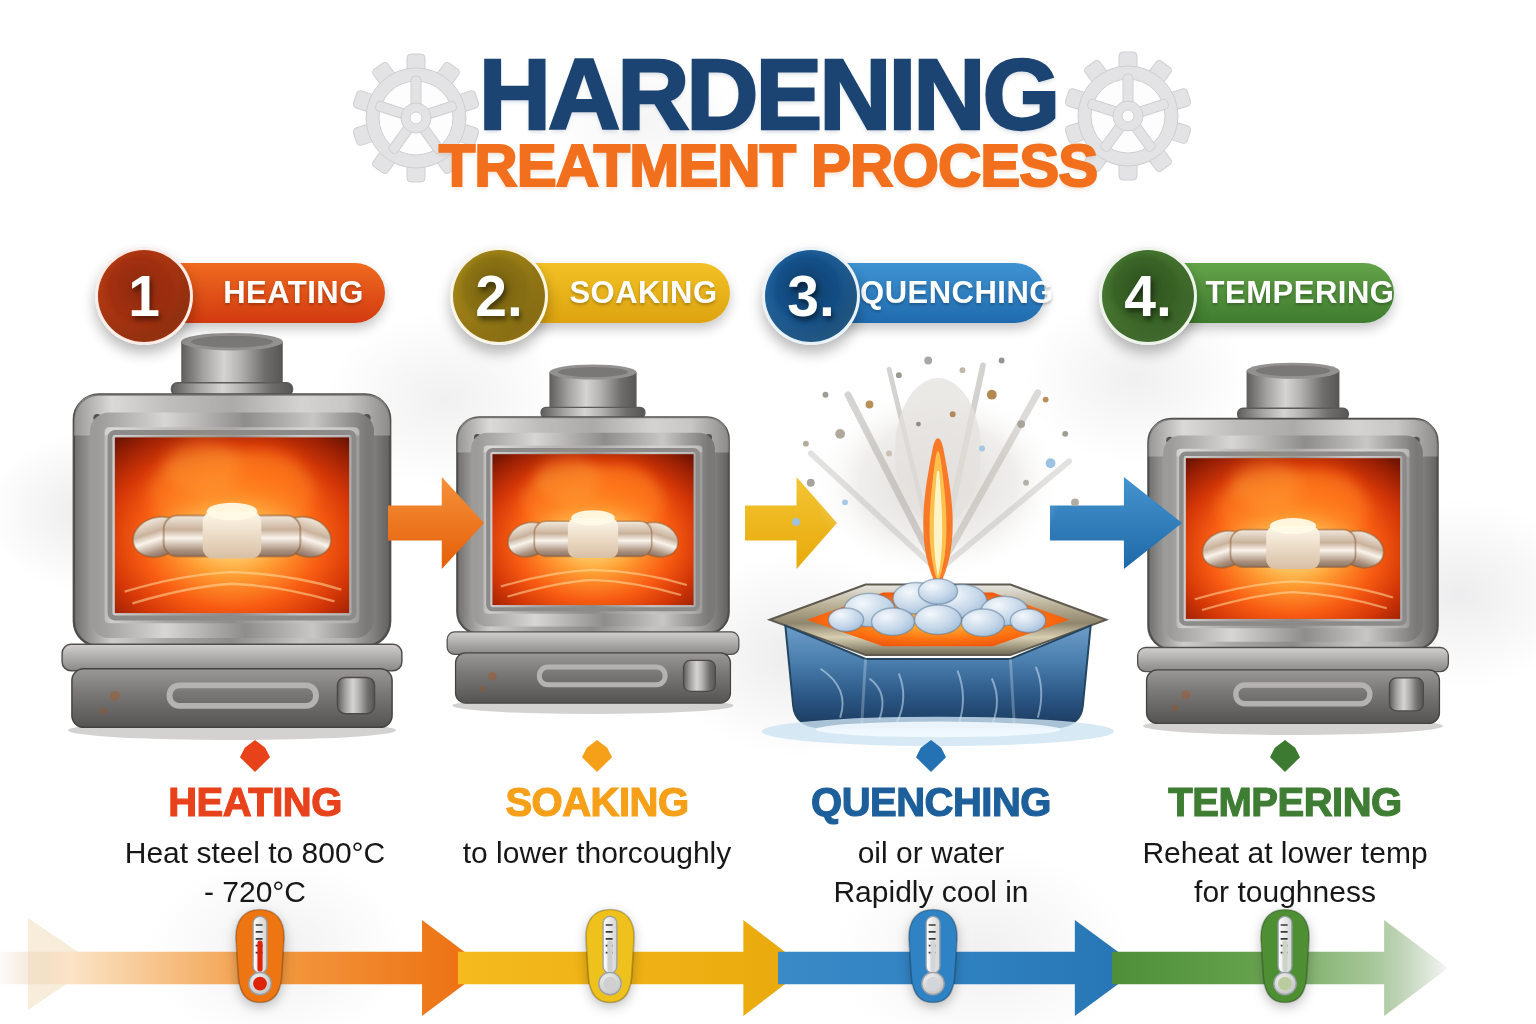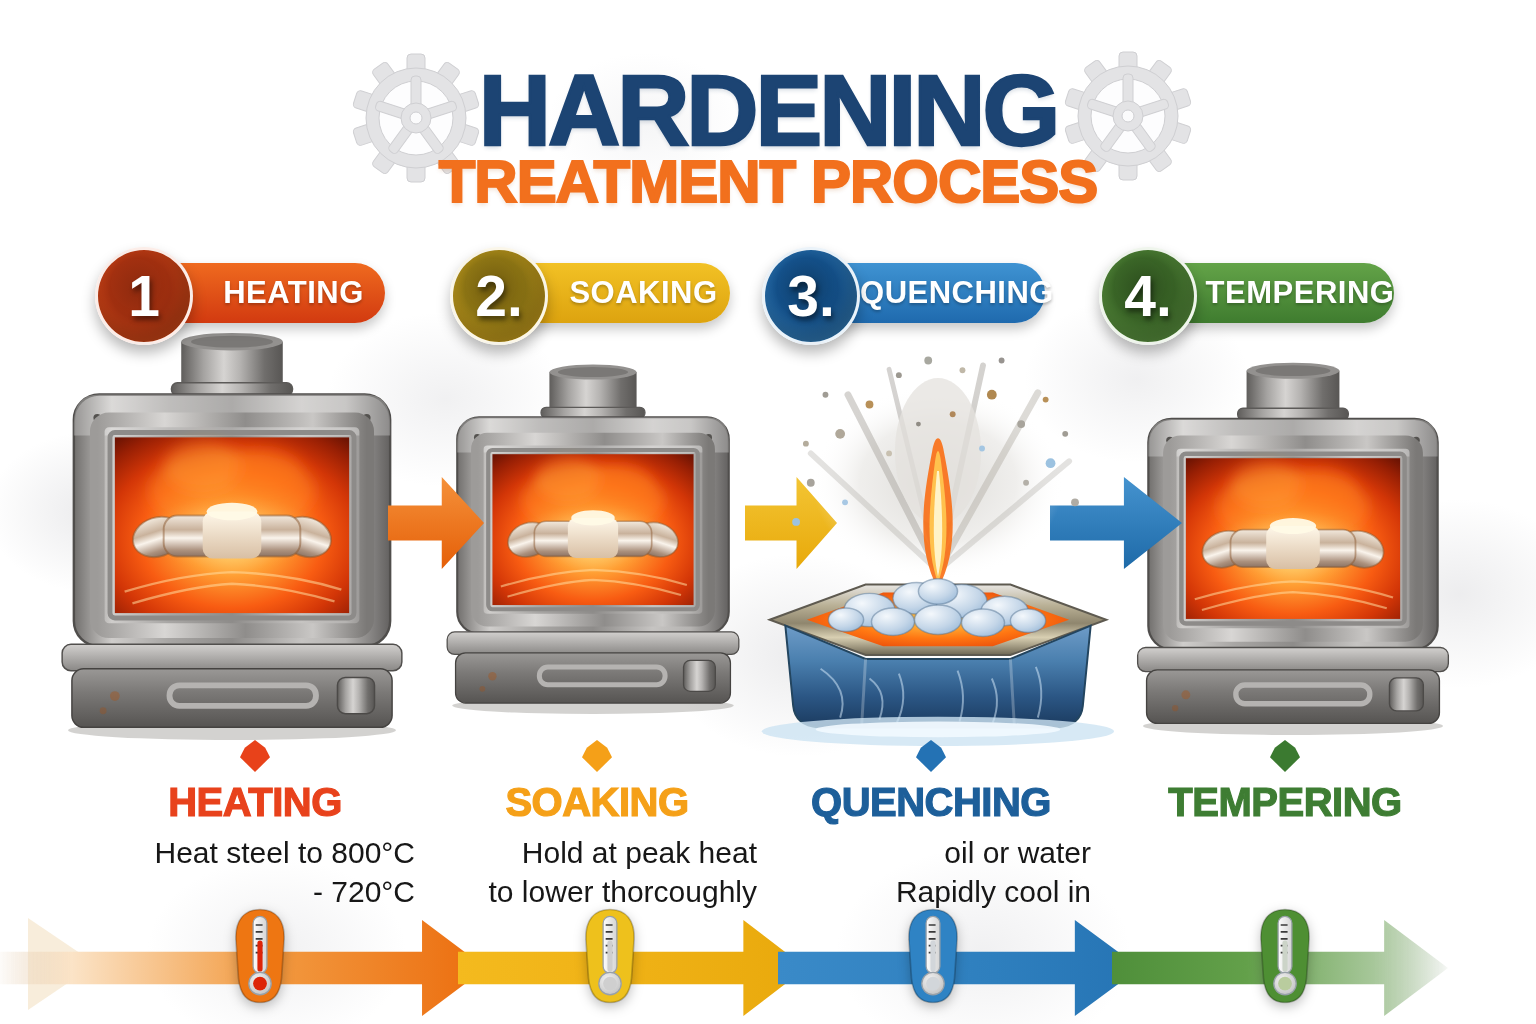--- a/index.html
+++ b/index.html
@@ -18,21 +18,21 @@
       radial-gradient(210px 150px at 64% 93%, rgba(214,214,218,0.36), transparent 70%),
       radial-gradient(185px 135px at 18% 93%, rgba(211,211,215,0.32), transparent 70%),
       radial-gradient(140px 100px at 42% 12%, rgba(216,216,220,0.25), transparent 70%);
   }
   
   .gear{position:absolute; z-index:1;}
   .gear.left{left:350px; top:52px;}
   .gear.right{left:1062px; top:50px;}
   .title-wrap{position:absolute; left:0; right:0; top:0; z-index:2; text-align:center;}
   .title-main{
-    margin-top:60px; font-size:100px; line-height:1; font-weight:700;
+    margin-top:44px; font-size:100px; line-height:1; font-weight:700;
     letter-spacing:-3px; color:#1c4473; -webkit-text-stroke:2.5px #1c4473;
     text-shadow:0 3px 4px rgba(30,60,100,0.18);
   }
   .title-sub{
     margin-top:-8px; font-size:60px; line-height:1; font-weight:700;
     letter-spacing:-1px; color:#f2701d; -webkit-text-stroke:2px #f2701d;
     text-shadow:0 3px 4px rgba(180,90,20,0.18);
   }
   
   .badge{position:absolute; z-index:4; height:96px;}
@@ -86,21 +86,21 @@
   .marker{
     width:30px; height:32px; margin:0 auto 8px auto;
     clip-path:polygon(50% 0%, 84% 24%, 100% 54%, 50% 100%, 0% 54%, 16% 24%);
   }
   .m1{background:#e8421a;} .m2{background:#f5a018;} .m3{background:#2472b4;} .m4{background:#3b7a30;}
   .desc-h{font-size:40px; font-weight:700; letter-spacing:-0.5px; margin-bottom:8px;}
   .h1{color:#e8421c; -webkit-text-stroke:1.2px #e8421c;}
   .h2{color:#f5a018; -webkit-text-stroke:1.2px #f5a018;}
   .h3{color:#1d5f9a; -webkit-text-stroke:1.2px #1d5f9a;}
   .h4{color:#3e7d33; -webkit-text-stroke:1.2px #3e7d33;}
-  .desc-t{font-size:30px; color:#171717; line-height:1.3; font-weight:400;text-align:right;}
+  .desc-t{font-size:30px; color:#171717; line-height:1.3; font-weight:400;}
   
   .flow-start{
     position:absolute; z-index:1; left:28px; top:918px; width:68px; height:92px;
     clip-path:polygon(0 0, 100% 50%, 0 100%); background:#f8ecd9; opacity:0.95;
   }
   .flow-seg{
     position:absolute; z-index:2; top:920px; height:96px;
     filter:drop-shadow(0 3px 4px rgba(0,0,0,0.12));
   }
   .s1{left:-6px;  width:492px; clip-path:polygon(0 33%, 87% 33%, 87% 0, 100% 50%, 87% 100%, 87% 67%, 0 67%);
@@ -431,35 +431,38 @@
     <div class="desc-h h1">HEATING</div>
     <div class="desc-t">
       <div>Heat steel to 800°C</div>
       <div>- 720°C</div>
     </div>
   </div>
   <div class="desc d2">
     <div class="marker m2"></div>
     <div class="desc-h h2">SOAKING</div>
     <div class="desc-t">
-      <div>Hold at peak heat</div>
       <div>to lower thorcoughly</div>
     </div>
   </div>
   <div class="desc d3">
     <div class="marker m3"></div>
     <div class="desc-h h3">QUENCHING</div>
     <div class="desc-t">
       <div>oil or water</div>
       <div>Rapidly cool in</div>
     </div>
   </div>
   <div class="desc d4">
     <div class="marker m4"></div>
     <div class="desc-h h4">TEMPERING</div>
+    <div class="desc-t">
+      <div>Reheat at lower temp</div>
+      <div>for toughness</div>
+    </div>
   </div>
 
   <div class="flow-start"></div>
   <div class="flow-seg s1"></div>
   <div class="flow-seg s2"></div>
   <div class="flow-seg s3"></div>
   <div class="flow-seg s4"></div>
   <svg class="thermo t1" style="color:#ee7612; --mercury:#dd2408;">
       <use href="#thermoSym"></use>
     </svg>

